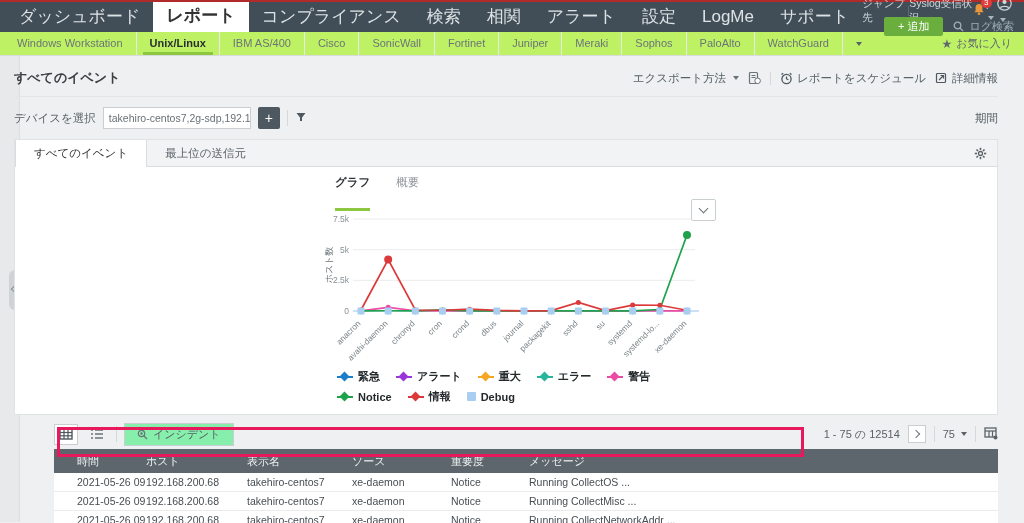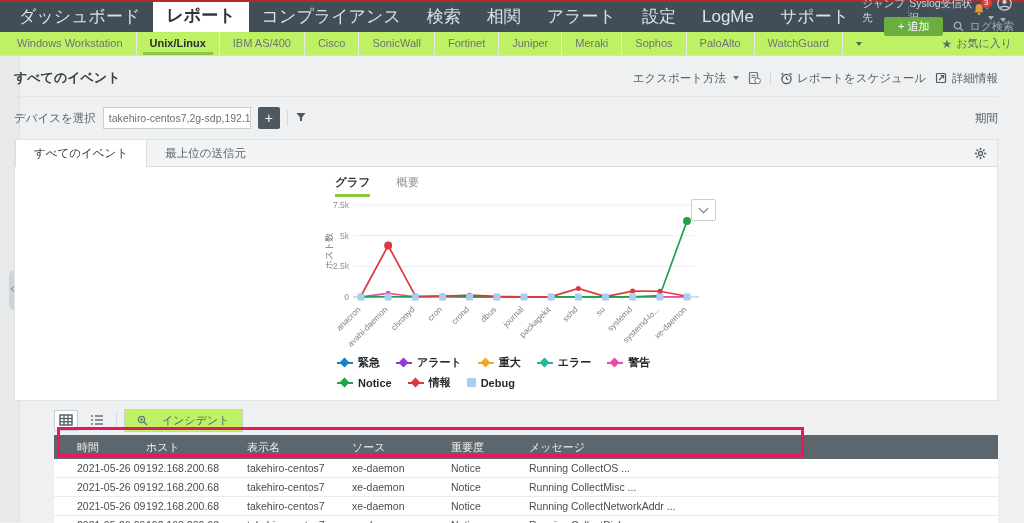--- a/index.html
+++ b/index.html
@@ -58,38 +58,38 @@
 
   
   .card { margin-top:8px; background:#fff; border:1px solid #e0e3e4; position:relative; }
   .viewtabs { height:27px; background:#f2f3f4; border-bottom:1px solid #dadddf; display:flex; align-items:stretch; }
   .vtab { font-size:11.5px; color:#5a6268; line-height:26px; padding:0 18px; cursor:pointer; }
   .vtab.active { background:#fff; color:#2f3337; border-right:1px solid #dadddf; border-left:1px solid #dadddf; margin-bottom:-1px; }
   .gear { position:absolute; right:10px; top:6px; cursor:pointer; }
 
   .chart-wrap { position:relative; width:395px; margin-left:308px; padding-top:8px; }
   .chart-tabs { display:flex; gap:26px; margin-left:12px; }
-  .ctab { font-size:11.5px; color:#8a9297; padding-bottom:4px; cursor:pointer; }
+  .ctab { font-size:11.5px; color:#8a9297; padding-bottom:18px; cursor:pointer; }
   .ctab.active { color:#2f3337; font-weight:bold; border-bottom:3px solid #8dc63f; }
   .expand-btn { position:absolute; left:368px; top:32px; width:25px; height:22px; background:#fff; border:1px solid #c9ced1; border-radius:2px; cursor:pointer; display:flex; align-items:center; justify-content:center; }
   .expand-btn::after { content:""; width:6px; height:6px; border-left:1.5px solid #6a7378; border-bottom:1.5px solid #6a7378; transform:rotate(-45deg); margin-top:-3px; }
 
   .legend { display:flex; flex-wrap:wrap; column-gap:16px; row-gap:5px; margin:2px 0 10px 14px; width:370px; }
   .litem { display:flex; align-items:center; gap:5px; font-size:11px; font-weight:bold; color:#24292c; }
   .lline { position:relative; display:inline-block; width:16px; height:2px; }
   .ldot { position:absolute; left:4px; top:-3px; width:7px; height:7px; transform:rotate(45deg); }
   .lsq { display:inline-block; width:9px; height:9px; border-radius:1px; }
 
   
   .table-sec { margin-left:40px; margin-right:0; }
   .ttoolbar { display:flex; justify-content:space-between; align-items:center; height:30px; margin-top:4px; }
   .tt-left { display:flex; align-items:center; gap:7px; }
   .icon-btn { width:24px; height:21px; display:flex; align-items:center; justify-content:center; cursor:pointer; border:1px solid transparent; }
   .icon-btn.sel { border-color:#c9ced1; background:#fff; }
-  .incident-btn { display:flex; align-items:center; gap:14px; border:1px solid #c9ced1; background:#bef264; font-size:11px; color:#5a6268; padding:3px 12px; cursor:pointer; font-family:inherit; }
+  .incident-btn { display:flex; align-items:center; gap:5px; border:1px solid #c9ced1; background:#86efac; font-size:11px; color:#5a6268; padding:3px 12px; cursor:pointer; font-family:inherit; }
   .tt-right { display:flex; align-items:center; gap:8px; font-size:11px; color:#5a6268; }
   .pager-btn { width:18px; height:18px; border:1px solid #c9ced1; background:#fff; display:flex; align-items:center; justify-content:center; cursor:pointer; }
   .pager-btn::after { content:""; width:5px; height:5px; border-right:1.5px solid #6a7378; border-top:1.5px solid #6a7378; transform:rotate(45deg); margin-left:-2px; }
   .psize { display:flex; align-items:center; gap:3px; cursor:pointer; }
 
   .tgrid { display:grid; grid-template-columns:69px 101px 105px 99px 78px 1fr; padding-left:23px; align-items:center; }
   .thead { background:#5d666d; height:24px; }
   .thead div { color:#eff1f2; font-size:11px; }
   .trow { background:#fff; height:19px; border-bottom:1px solid #ebebeb; }
   .trow div { color:#474d52; font-size:10.5px; white-space:nowrap; overflow:hidden; }
@@ -434,20 +434,39 @@
             <span class="vsep-l"></span>
             <button class="incident-btn">
               <svg width="11" height="11" viewBox="0 0 11 11">
                 <circle cx="4.5" cy="4.5" r="3.2" fill="none" stroke="#6a7378" stroke-width="1.2"></circle>
                 <line x1="7" y1="7" x2="10" y2="10" stroke="#6a7378" stroke-width="1.2"></line>
                 <circle cx="4.5" cy="4.5" r="1.2" fill="#6a7378"></circle>
               </svg>
               <span>インシデント</span>
             </button>
           </div>
+          <div class="tt-right">
+            <span>1 - 75 の 12514</span>
+            <span class="pager-btn"></span>
+            <span class="vsep-l"></span>
+            <span class="psize">
+              <span>75</span>
+              <span class="caret-down" style="border-top-color:#5a6268"></span>
+            </span>
+            <span class="vsep-l"></span>
+            <span>
+              <svg width="14" height="13" viewBox="0 0 14 13">
+                <rect x="1" y="1" width="11" height="9" fill="none" stroke="#5a6268" stroke-width="1.3"></rect>
+                <line x1="1" y1="4" x2="12" y2="4" stroke="#5a6268" stroke-width="1.2"></line>
+                <line x1="5" y1="4" x2="5" y2="10" stroke="#5a6268" stroke-width="1.2"></line>
+                <line x1="8.5" y1="4" x2="8.5" y2="10" stroke="#5a6268" stroke-width="1.2"></line>
+                <circle cx="11.5" cy="10.5" r="2" fill="#5a6268"></circle>
+              </svg>
+            </span>
+          </div>
         </div>
         <div class="tgrid thead" id="table-head">
             <div>時間</div>
             <div>ホスト</div>
             <div>表示名</div>
             <div>ソース</div>
             <div>重要度</div>
             <div>メッセージ</div>
           </div>
         <div id="table-body">

